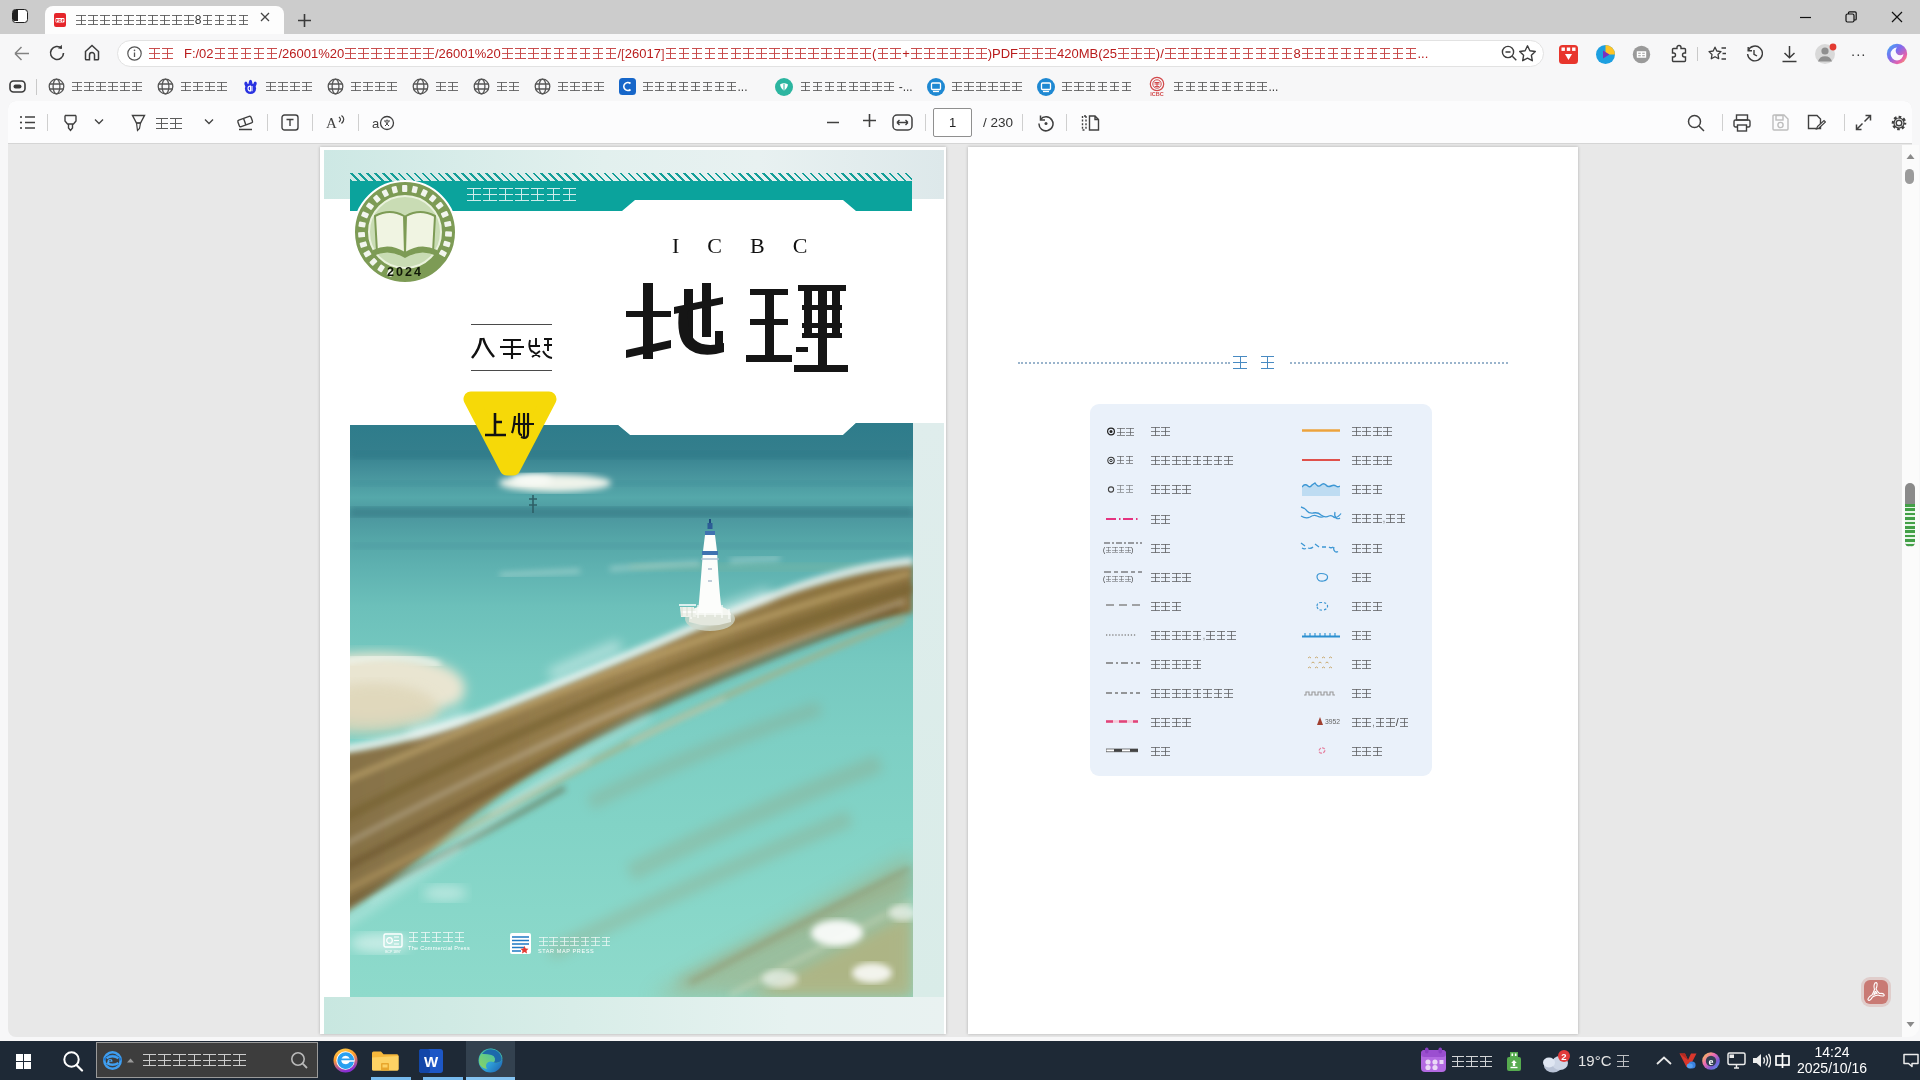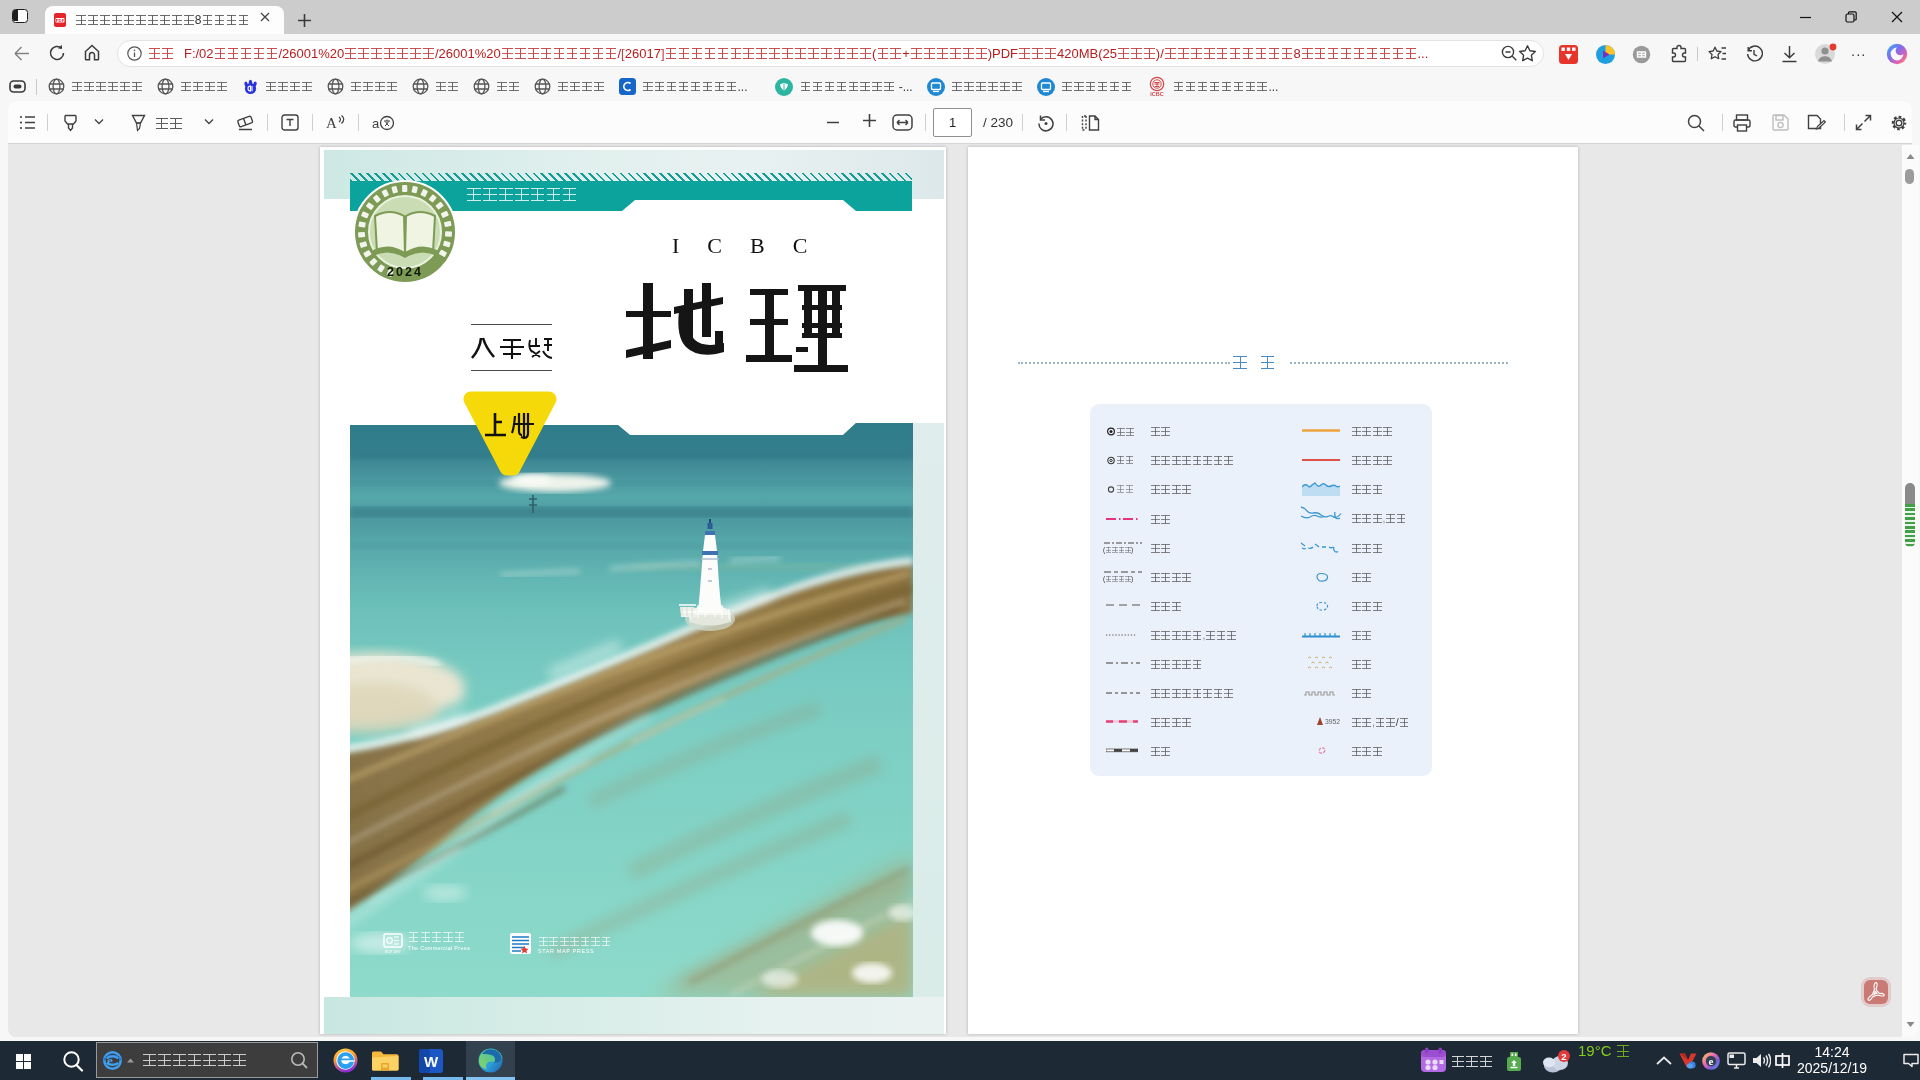--- a/index.html
+++ b/index.html
@@ -858,21 +858,21 @@
       <path d="M8 10 l2.8 3 h-1.6 v3 h-2.4 v-3 h-1.6 Z" fill="#fff"></path>
       <path d="M4.5 17.5 h7" stroke="#fff" stroke-width="1.4"></path>
     </svg>
   <svg class="abs" style="left:1540px;top:8px" width="34" height="26" viewBox="0 0 34 26">
       <ellipse cx="13" cy="17" rx="9" ry="6.5" fill="#b9c3d6"></ellipse>
       <ellipse cx="20" cy="14" rx="8" ry="7" fill="#cdd6e6"></ellipse>
       <ellipse cx="9" cy="13.5" rx="6" ry="5" fill="#dfe6f2"></ellipse>
       <circle cx="24" cy="7" r="6" fill="#e23b3b"></circle>
       <text x="24" y="10.5" font-size="9.5" fill="#fff" text-anchor="middle" font-weight="bold" font-family="Liberation Sans">2</text>
     </svg>
-  <div class="abs" style="left:1578px;top:1px;font-size:15px;color:#84cc16;white-space:nowrap">19°C <span class="c"></span></div>
+  <div class="abs" style="left:1578px;top:11px;font-size:15px;color:#e5e5e5;white-space:nowrap">19°C <span class="c"></span></div>
   <svg class="abs" style="left:1655px;top:14px" width="18" height="11" viewBox="0 0 18 11">
       <path d="M2 9 L9 2.5 L16 9" fill="none" stroke="#e8e8e8" stroke-width="1.8"></path>
     </svg>
   <svg class="abs" style="left:1679px;top:12px" width="18" height="16" viewBox="0 0 18 16">
       <path d="M0.5 0.5 H6 L9 7 L12 0.5 H17.5 L10.5 14 H7.5 Z" fill="#d8372c"></path>
       <path d="M0.5 0.5 H6 L9 7 Z" fill="#b02a21"></path>
       <circle cx="13" cy="12" r="3.6" fill="#3b82e0"></circle>
       <ellipse cx="10.8" cy="13" rx="3" ry="2.4" fill="#57a0f0"></ellipse>
     </svg>
   <svg class="abs" style="left:1702px;top:11px" width="18" height="18" viewBox="0 0 18 18">
@@ -896,18 +896,18 @@
   <svg class="abs" style="left:1752px;top:11px" width="19" height="17" viewBox="0 0 19 17">
       <path d="M1 6 H4.5 L9 2 V15 L4.5 11 H1 Z" fill="#ececec"></path>
       <path d="M11.5 5.5 q2 3 0 6 M14 3.5 q3.2 5 0 10 M16.5 1.8 q4.4 6.8 0 13.6" fill="none" stroke="#ececec" stroke-width="1.4"></path>
     </svg>
   <svg class="abs" style="left:1774px;top:11px" width="17" height="17" viewBox="0 0 17 17">
       <rect x="2" y="4" width="13" height="9" fill="none" stroke="#fff" stroke-width="1.7"></rect>
       <path d="M8.5 1 V16" stroke="#fff" stroke-width="1.7"></path>
     </svg>
   <div class="abs" style="left:1797px;top:4px;width:70px;height:32px;color:#fff;text-align:center">
     <div style="font-size:14px;line-height:15px">14:24</div>
-    <div style="font-size:14px;line-height:16px;white-space:nowrap">2025/12/19</div>
+    <div style="font-size:14px;line-height:16px;white-space:nowrap">2025/10/16</div>
   </div>
   <svg class="abs" style="left:1903px;top:12px" width="16" height="15" viewBox="0 0 16 15">
       <path d="M1 1.5 H15 V10.5 H9 L9 13.5 L5.5 10.5 H1 Z" fill="none" stroke="#ececec" stroke-width="1.5" stroke-linejoin="round"></path>
     </svg>
 </div>
 
 </body></html>

